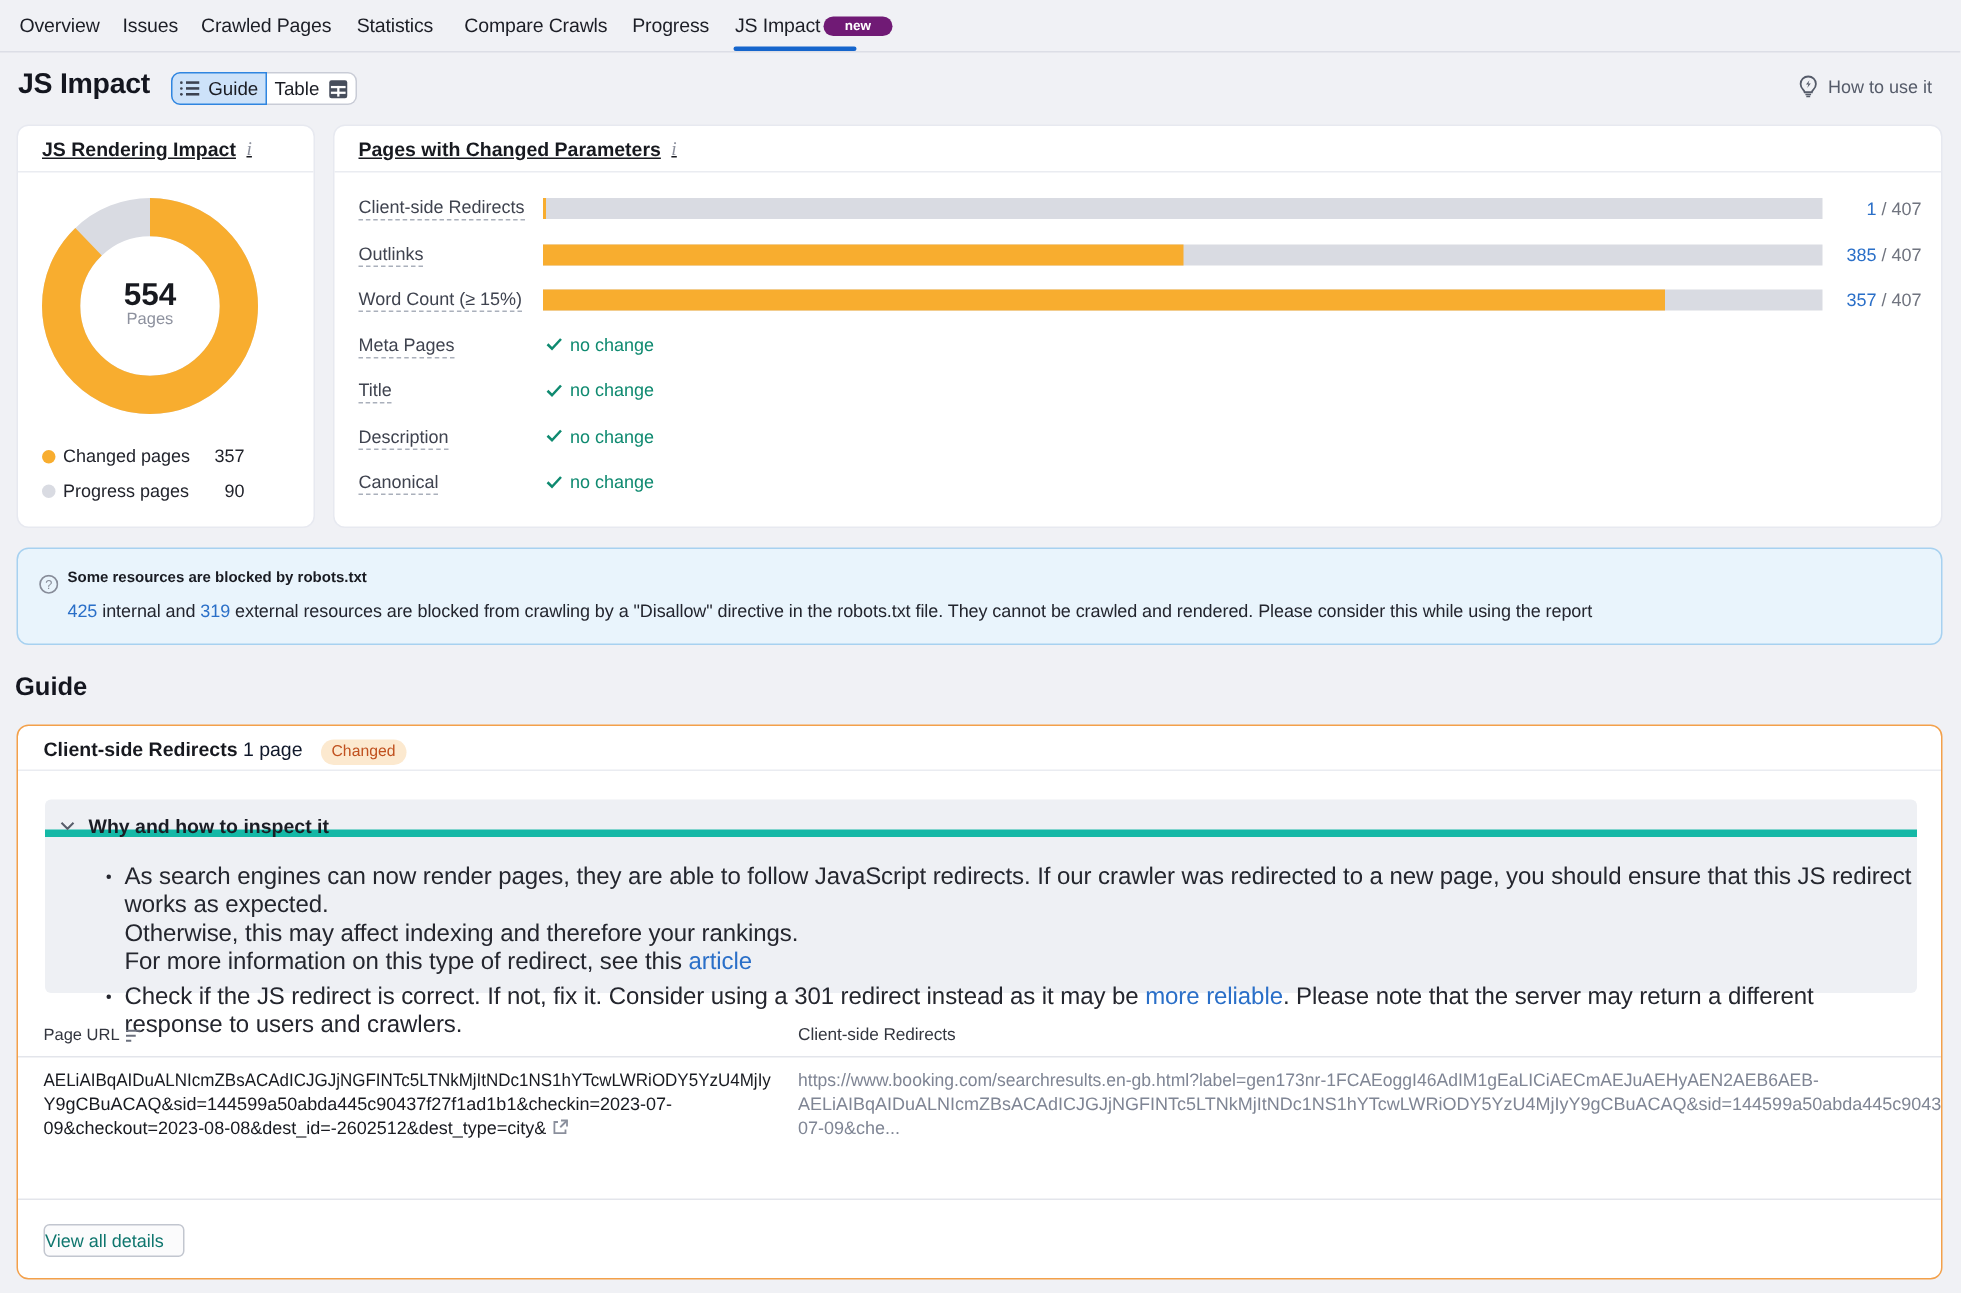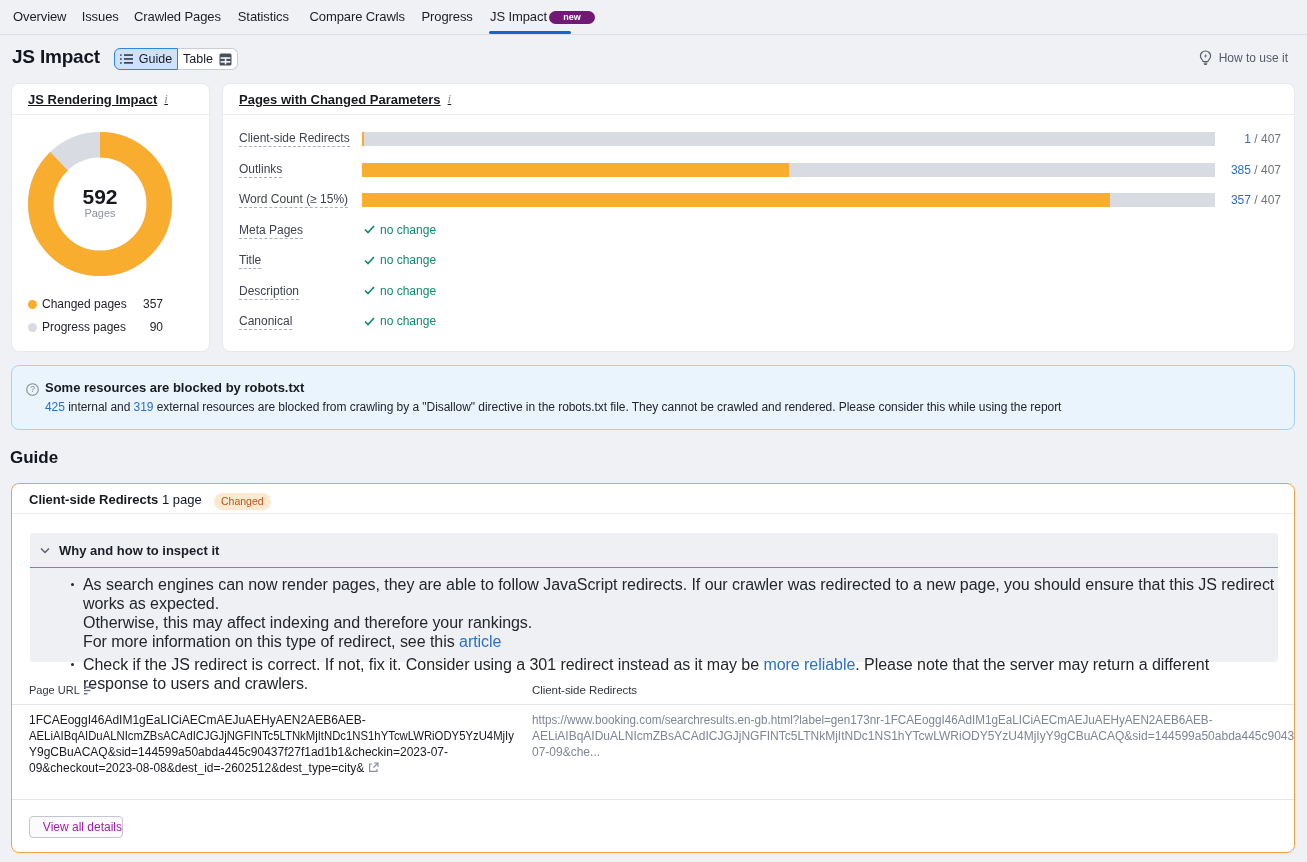--- a/index.html
+++ b/index.html
@@ -30,46 +30,46 @@
 #c2 { left:222px; top:83px; width:1073px; height:269px; }
 .prow { position:absolute; left:0; width:1073px; height:28px; }
 .prow .plab { position:absolute; left:16px; top:6px; font-size:12px; color:#3f434f; border-bottom:1px dashed #aab0bb; padding-bottom:1px; }
 .prow .bar { position:absolute; left:139px; top:7px; width:853px; height:14px; background:#d9dbe2; }
 .prow .fill { position:absolute; left:0; top:0; height:14px; background:#f8ad2f; }
 .prow .pval { position:absolute; right:15px; top:7px; font-size:12px; color:#70747f; }
 .prow .pval b { color:#2a6fc8; font-weight:normal; }
 .nochange { position:absolute; left:141px; top:6px; font-size:12px; color:#0f8a70; display:flex; align-items:center; gap:5px; }
 
 #banner { position:absolute; left:11px; top:365px; width:1284px; height:65px; background:#e9f4fc; border:1px solid #a7d1f0; border-radius:8px; }
-#banner .t1 { position:absolute; left:33px; top:13.5px; font-size:13px; font-weight:bold; color:#191b22; }
+#banner .t1 { position:absolute; left:33px; top:13.5px; font-size:10px; font-weight:bold; color:#191b22; }
 #banner .t2 { position:absolute; left:33px; top:33.5px; font-size:12px; letter-spacing:-0.05px; color:#23252e; }
 a.blue { color:#2a6fc8; text-decoration:none; }
 
 #guideh { position:absolute; left:10px; top:448px; font-size:17px; font-weight:bold; color:#14161f; }
 #gcard { position:absolute; left:11px; top:483px; width:1284px; height:370px; background:#fff; border:1.5px solid #f3a04a; border-radius:8px; overflow:hidden; }
 #gcard .ghead { position:absolute; left:0; top:0; width:100%; height:30px; border-bottom:1px solid #eaecf1; }
 #gcard .gtitle { position:absolute; left:17px; top:8px; font-size:13px; font-weight:bold; color:#17191f; }
 #gcard .gpages { font-weight:normal; color:#0f172a; }
 #gcard .chbadge { position:absolute; left:202px; top:9px; height:17px; padding:0 7px; background:#fce9cf; border-radius:9px; font-size:10.5px; line-height:17px; color:#c0511f; }
 
 #why { position:absolute; left:18px; top:49px; width:1248px; height:129px; background:#eef0f4; border-radius:4px; }
-#why .whead { position:absolute; left:0; top:0; width:100%; height:35px; border-bottom:1px solid #14b8a6; }
+#why .whead { position:absolute; left:0; top:0; width:100%; height:25px; border-bottom:5px solid #14b8a6; }
 #why .wtitle { position:absolute; left:29px; top:10px; font-size:13px; font-weight:bold; color:#1b1d25; }
 #why .chev { position:absolute; left:10px; top:14px; color:#595e6b; }
 #why ul { position:absolute; left:41px; top:42px; list-style:none; font-size:16px; letter-spacing:-0.05px; line-height:19px; color:#24262e; }
 #why li { position:relative; padding-left:12px; margin-bottom:4px; }
 #why li:before { content:""; position:absolute; left:0; top:8px; width:3px; height:3px; border-radius:50%; background:#24262e; }
 
 .thead { position:absolute; left:0; top:192px; width:100%; height:29px; border-bottom:1px solid #e3e5eb; }
 .thead .c1h { position:absolute; left:17px; top:8px; font-size:11px; color:#33363f; display:flex; gap:4px; align-items:center; }
 .thead .c2h { position:absolute; left:520px; top:8px; font-size:11.5px; color:#33363f; letter-spacing:-0.05px; }
 .trow { position:absolute; left:0; top:221px; width:100%; height:95px; border-bottom:1px solid #e3e5eb; }
 .col1 { position:absolute; left:17px; top:7px; font-size:12px; line-height:16px; color:#181a20; white-space:nowrap; }
 .col2 { position:absolute; left:520px; top:7px; font-size:12px; line-height:16px; color:#7f8594; white-space:nowrap; }
-.vbtn { position:absolute; left:17px; top:332px; width:94px; height:22px; background:#fbfbfc; border:1px solid #c2c6cf; border-radius:4px; font-size:12px; color:#a21caf; text-align:right; line-height:20px; }
+.vbtn { position:absolute; left:17px; top:332px; width:94px; height:22px; background:#fbfbfc; border:1px solid #c2c6cf; border-radius:4px; font-size:12px; color:#0f766e; text-align:left; line-height:20px; }
 svg { display:block; }
 </style>
 </head>
 <body>
 
 <div class="nav">
   <a style="left:13px">Overview</a>
   <a style="left:81.7px">Issues</a>
   <a style="left:134px">Crawled Pages</a>
   <a style="left:237.8px">Statistics</a>
@@ -104,21 +104,21 @@
       <path d="M4.6 13 h3.8 M5.2 14.4 h2.6" stroke="#555b69" stroke-width="1.1"></path>
       <path d="M7.3 3.5 5 6.4 h1.6 L5.8 8.6 8.2 5.6 H6.6 Z" fill="#555b69"></path>
     </svg>How to use it</div>
 
 <div class="card" id="c1">
   <div class="card-h">JS Rendering Impact <span class="iicon">i</span></div>
   <svg class="abs" style="left:16px;top:48px" width="144" height="144" viewBox="0 0 144 144">
     <circle cx="72" cy="72" r="59.25" fill="none" stroke="#d9dbe2" stroke-width="25.5"></circle>
     <circle cx="72" cy="72" r="59.25" fill="none" stroke="#f8ad2f" stroke-width="25.5" stroke-dasharray="326.5 45.8" transform="rotate(-90 72 72)"></circle>
   </svg>
-  <div class="abs" style="left:16px;top:102px;width:144px;text-align:center;font-size:21px;line-height:21px;font-weight:bold;color:#17191f;">592</div>
+  <div class="abs" style="left:16px;top:102px;width:144px;text-align:center;font-size:21px;line-height:21px;font-weight:bold;color:#17191f;">554</div>
   <div class="abs" style="left:16px;top:124px;width:144px;text-align:center;font-size:11px;line-height:11px;color:#8d919e;">Pages</div>
   <div class="legend-row" style="top:213px">
       <span class="dot" style="background:#f8ad2f"></span>
       <span class="lab">Changed pages</span>
       <span class="val">357</span>
     </div>
   <div class="legend-row" style="top:236px">
       <span class="dot" style="background:#d9dbe2"></span>
       <span class="lab">Progress pages</span>
       <span class="val">90</span>
@@ -207,21 +207,20 @@
           <g stroke="#6a6f7c" stroke-width="1.4">
             <line x1="0" y1="1.2" x2="9.5" y2="1.2"></line>
             <line x1="0" y1="4.5" x2="6.5" y2="4.5"></line>
             <line x1="0" y1="7.8" x2="3.5" y2="7.8"></line>
           </g>
         </svg></div>
     <div class="c2h">Client-side Redirects</div>
   </div>
   <div class="trow">
     <div class="col1">
-      <div>1FCAEoggI46AdIM1gEaLICiAECmAEJuAEHyAEN2AEB6AEB-</div>
       <div style="transform:scaleX(0.944);transform-origin:0 0">AELiAIBqAIDuALNIcmZBsACAdICJGJjNGFINTc5LTNkMjItNDc1NS1hYTcwLWRiODY5YzU4MjIy</div>
       <div>Y9gCBuACAQ&amp;sid=144599a50abda445c90437f27f1ad1b1&amp;checkin=2023-07-</div>
       <div>09&amp;checkout=2023-08-08&amp;dest_id=-2602512&amp;dest_type=city&amp; <svg style="display:inline-block;vertical-align:-1px" width="11" height="11" viewBox="0 0 11 11">
             <g fill="none" stroke="#8a8f9c" stroke-width="1.2">
               <path d="M4 2 H1.6 V9.4 H9 V7"></path>
               <path d="M6 1 H10 V5"></path>
               <path d="M10 1 5.5 5.5"></path>
             </g>
           </svg></div>
     </div>

